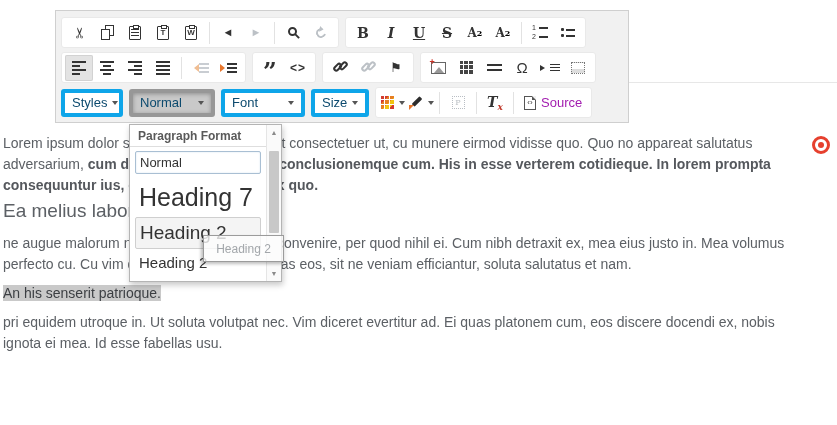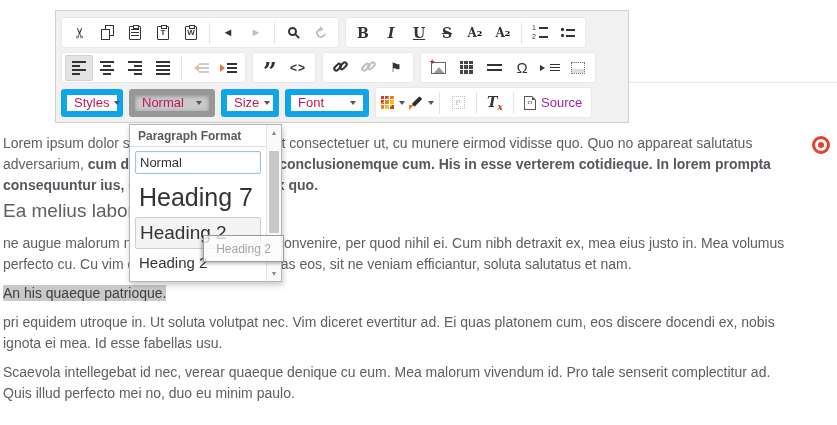--- a/index.html
+++ b/index.html
@@ -92,22 +92,22 @@
   .i-marker .tip{position:absolute;left:0;bottom:0;border-top:5px solid #e8762c;border-right:5px solid transparent}
   .i-blocks{width:13px;height:13px;border:1px dotted #b9bec4;display:flex;align-items:center;justify-content:center;
     font-family:"DejaVu Serif",serif;font-size:8px;color:#b9bec4}
   .i-tx .t{font-family:"DejaVu Serif",serif;font-style:italic;font-weight:700;font-size:14px;color:#333}
   .i-tx .x{font-family:"DejaVu Serif",serif;font-style:italic;font-weight:700;font-size:9px;color:#c0392b;vertical-align:-3px}
   .i-src{position:relative;width:12px;height:14px;border:1px solid #555;background:#fff;display:flex;align-items:center;justify-content:center;font-size:8px;color:#333}
   .i-src::after{content:"";position:absolute;top:-1px;right:-1px;border-top:4px solid #f1f1f1;border-left:4px solid #555}
   .car{width:0;height:0;border-top:4px solid #555;border-left:3px solid transparent;border-right:3px solid transparent;margin-left:5px}
 
   
-  .combo{height:28px;background:#fff;border:6px solid #0ea5e9;border-radius:3px;display:flex;align-items:center;
-    justify-content:space-between;padding:0 7px;font-size:13px;color:#be185d}
+  .combo{height:28px;background:#fff;border:4px solid #0ea5e9;border-radius:3px;display:flex;align-items:center;
+    justify-content:space-between;padding:0 7px;font-size:13px;color:#0c4a6e}
   .combo.open{background:#c9c9c9;border-color:#979797;box-shadow:inset 0 1px 4px rgba(0,0,0,.3)}
   .w-styles{width:62px}.w-format{width:86px}.w-font{width:84px}.w-size{width:58px}
   .src-btn{display:flex;align-items:center;gap:5px;padding:0 6px;height:26px}
   .src-btn .lbl{font-size:13px;color:#a21caf}
 
   
   .dd{position:absolute;left:129px;top:124px;width:153px;height:158px;background:#fff;border:1px solid #b4b4b4;
     box-shadow:1px 3px 6px rgba(0,0,0,.22);z-index:20}
   .dd-head{font-size:12px;font-weight:700;color:#5a5a5a;padding:4px 8px 3px;border-bottom:1px solid #dedede;margin-right:15px}
   .dd-list{padding:4px 5px 0 5px;margin-right:15px}
@@ -131,23 +131,22 @@
 <body>
 
 <div class="stage">
 
   <div class="hline"></div>
 
   <div class="doc">
     <p class="p1"><span>Lorem ipsum dolor sit amet, usu dicant liberet consectetuer ut, cu munere eirmod vidisse quo. Quo no appareat salutatus adversarium, </span><strong>cum dicta legere vituperatur conclusionemque cum. His in esse verterem cotidieque. In lorem prompta consequuntur ius, errem nominavi eum ex quo.</strong></p>
     <h2>Ea melius laboramus</h2>
     <p class="p2">ne augue malorum no mel, mandamus cum convenire, per quod nihil ei. Cum nibh detraxit ex, mea eius justo in. Mea volumus perfecto cu. Cu vim dicunt repudiare sententias eos, sit ne veniam efficiantur, soluta salutatus et nam.</p>
-    <p class="psel"><span class="sel">An his quaeque patrioque.</span></p>
+    <p class="psel"><span class="sel">An his senserit patrioque.</span></p>
     <p class="p3">pri equidem utroque in. Ut soluta volutpat nec. Vim diceret evertitur ad. Ei quas platonem cum, eos discere docendi ex, nobis ignota ei mea. Id esse fabellas usu.</p>
-    <p class="p4">Scaevola intellegebat id nec, verear quaeque denique cu eum. Mea malorum vivendum id. Pro tale senserit complectitur ad. Quis illud perfecto mei no, duo eu minim paulo.</p>
   </div>
 
   <div class="target"></div>
 
   <div class="panel">
 
     <div class="row">
       <div class="grp">
         <span class="tbtn">
             <span class="ic i-cut">✂</span>
@@ -341,26 +340,26 @@
 
     <div class="row">
       <div class="combo w-styles">
         <span>Styles</span>
         <span class="car"></span>
       </div>
       <div class="combo open w-format">
         <span>Normal</span>
         <span class="car"></span>
       </div>
+      <div class="combo w-font">
+        <span>Font</span>
+        <span class="car"></span>
+      </div>
       <div class="combo w-size">
         <span>Size</span>
-        <span class="car"></span>
-      </div>
-      <div class="combo w-font">
-        <span>Font</span>
         <span class="car"></span>
       </div>
       <div class="grp">
         <span class="tbtn">
             <span class="ic i-cgrid"></span>
             <span class="car"></span>
           </span>
         <span class="tbtn">
             <span class="ic i-marker">
               <span class="body"></span>

